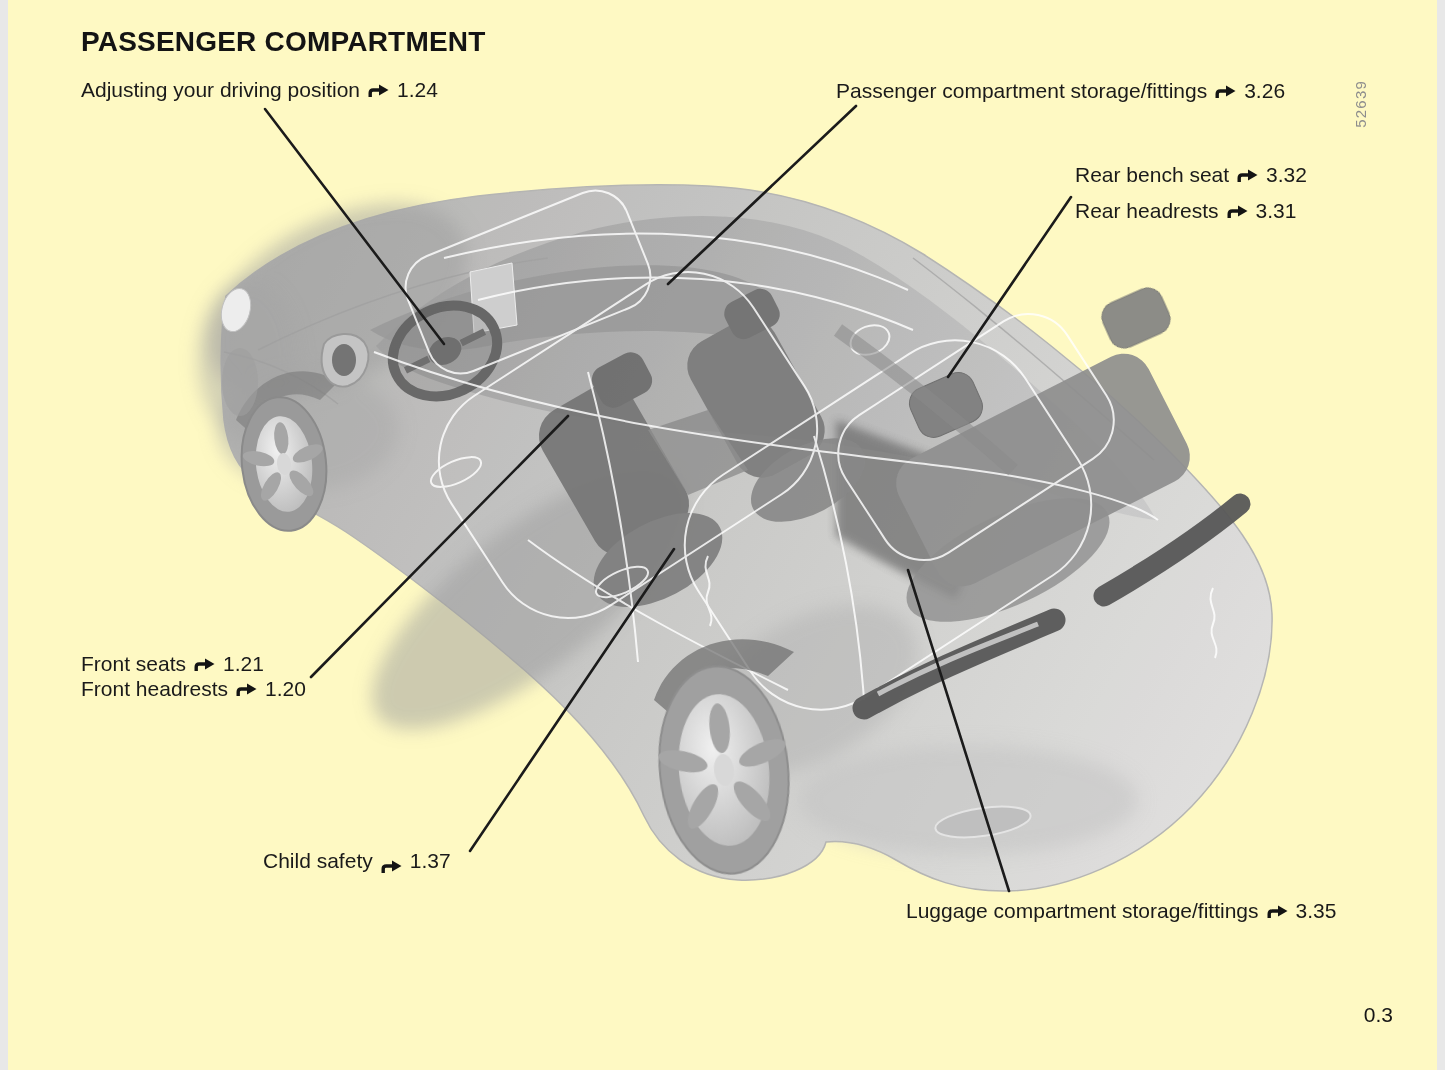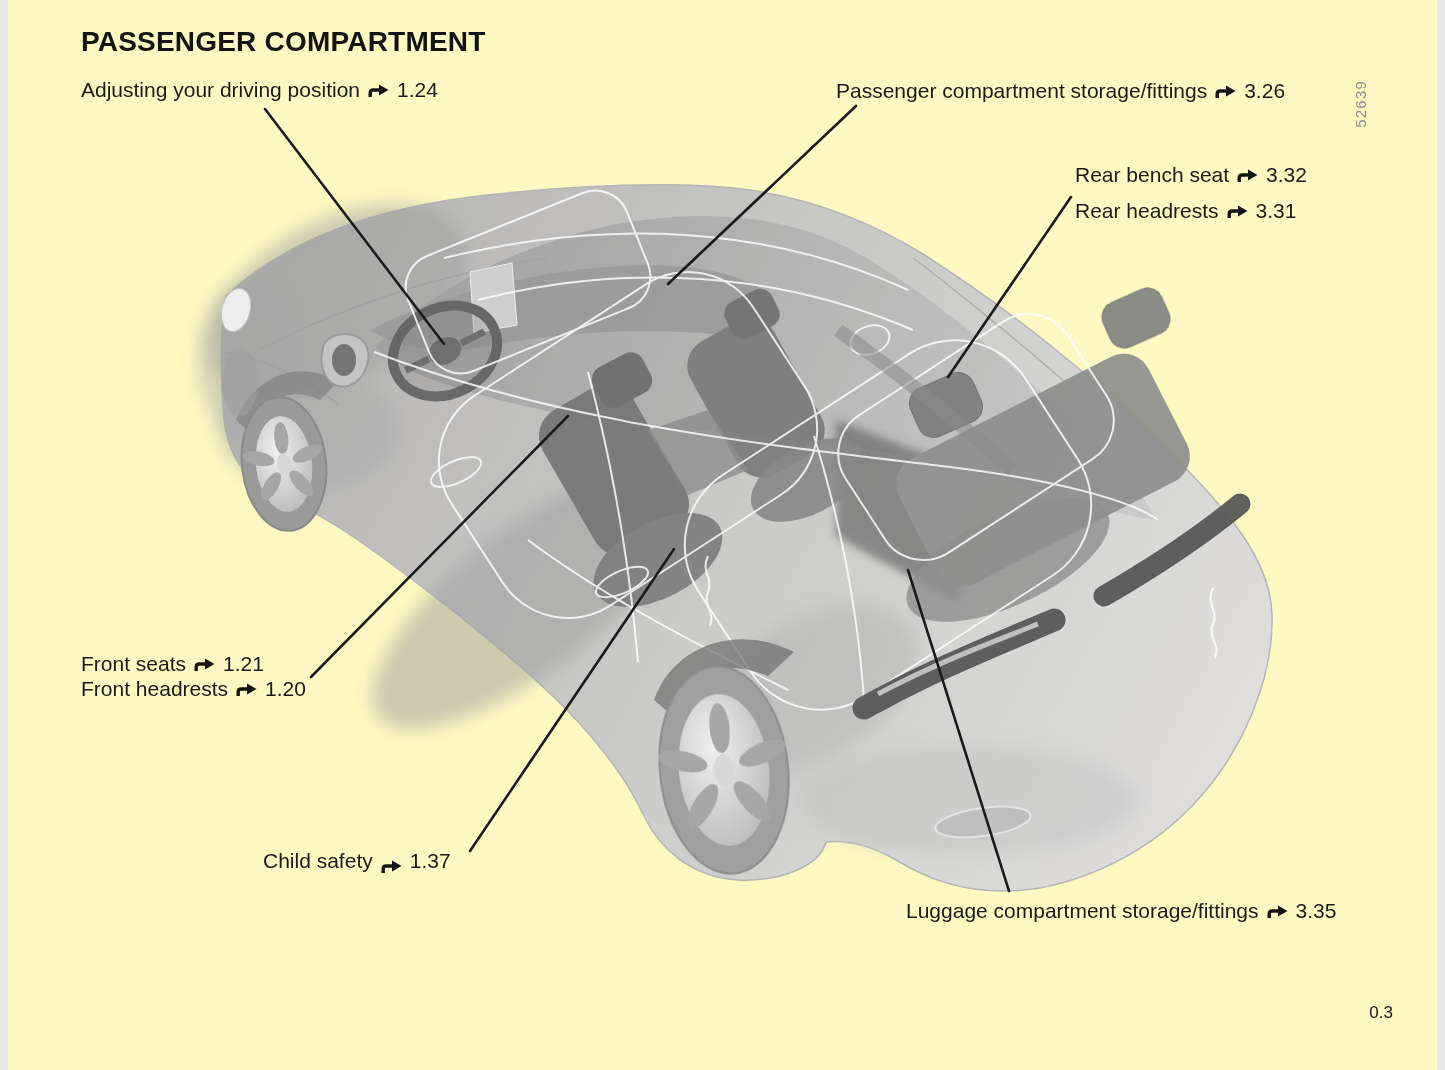--- a/index.html
+++ b/index.html
@@ -18,21 +18,21 @@
     position:absolute;display:inline-flex;align-items:center;gap:7px;
     font-size:21px;line-height:26px;white-space:nowrap;color:#1a1a1a;
   }
   .arrow-icon{display:inline-block;}
   .arrow-icon svg{display:block;}
   .figure-code{
     position:absolute;left:1344px;top:80px;
     writing-mode:vertical-rl;transform:rotate(180deg);
     font-size:15px;color:#8d8d8d;letter-spacing:1.2px;
   }
-  .page-number{position:absolute;left:1330px;top:1003px;width:55px;text-align:right;font-size:17px;color:#161616;}
+  .page-number{position:absolute;left:1330px;top:1003px;width:55px;text-align:right;font-size:21px;color:#161616;}
 </style>
 </head>
 <body>
 
 <div class="page">
 
   <svg class="scene" viewBox="0 0 1445 1070" aria-hidden="true">
     <defs>
       <linearGradient id="gBody" gradientUnits="userSpaceOnUse" x1="260" y1="240" x2="1210" y2="760">
         <stop offset="0" stop-color="#b2b2b2"></stop>

